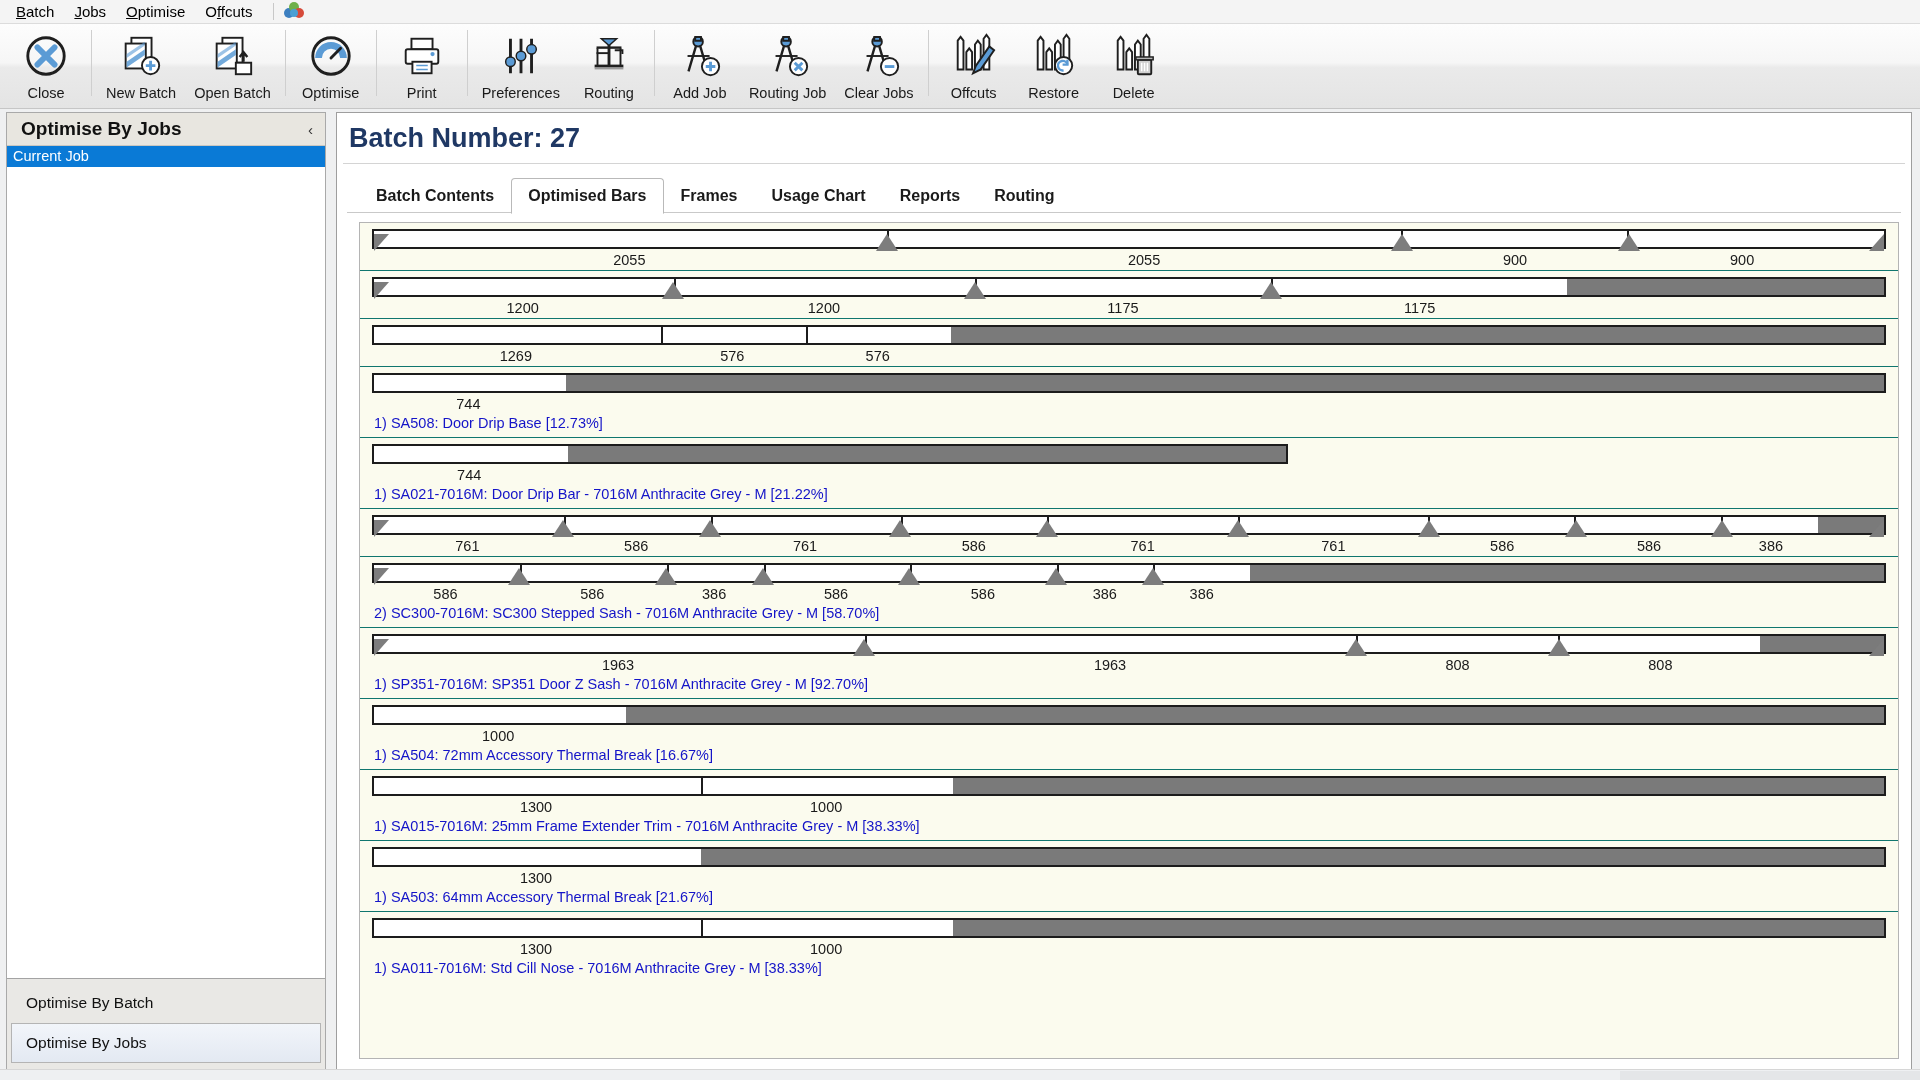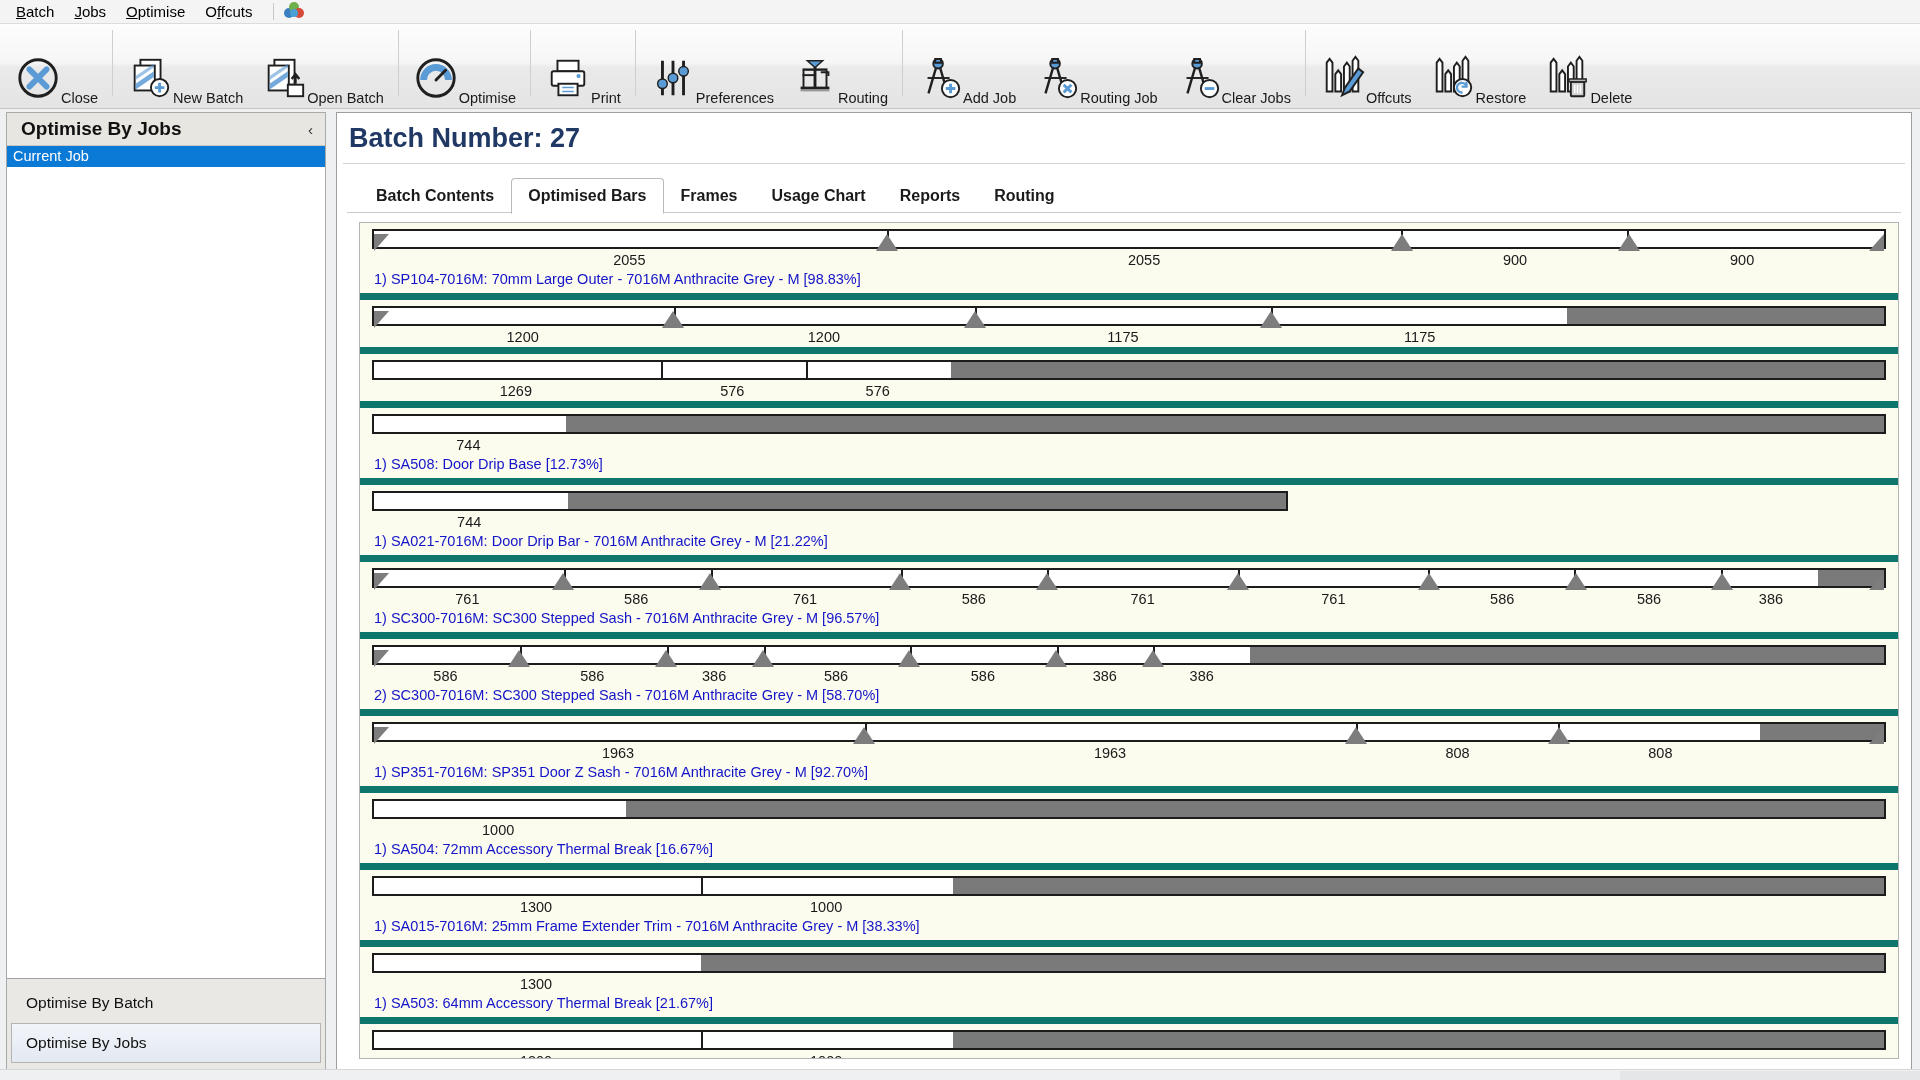--- a/index.html
+++ b/index.html
@@ -32,21 +32,21 @@
 
   
   .toolbar{
     height:85px;
     background:linear-gradient(180deg,#fdfdfd 0%,#f6f6f6 46%,#eaeaea 52%,#e4e4e4 100%);
     border-bottom:1px solid #c6c6c6;
     display:flex;align-items:flex-start;padding-left:6px;box-sizing:border-box;
   }
   .tbbtn{
     width:auto;min-width:62px;padding:0 9px;height:82px;
-    display:flex;flex-direction:row;align-items:flex-end;justify-content:flex-start;
+    display:flex;flex-direction:column;align-items:center;justify-content:flex-start;
     cursor:default;
   }
   .tbbtn .ico{height:56px;display:flex;align-items:center;justify-content:center;padding-top:4px;}
   .tbbtn .lbl{font-size:14.5px;color:#1a1a1a;margin-top:1px;white-space:nowrap;}
   .tbsep{width:1px;height:66px;background:#cfcfcf;margin:6px 5px 0 5px;}
 
   
   .body-row{position:absolute;top:110px;left:0;right:0;bottom:10px;display:flex;}
 
   
@@ -107,21 +107,21 @@
     background:#ffffff;border:1px solid #b9b9b9;border-bottom:1px solid #ffffff;
     border-radius:4px 4px 0 0;margin-bottom:-1px;
   }
   .tab-underline{height:1px;background:#c9c9c9;margin:0 10px 0 10px;position:relative;top:-1px;z-index:1;}
 
   .bars-panel{
     flex:1;margin:8px 12px 10px 22px;
     border:1px solid #b4b4b4;background:#fbfbee;
     overflow:hidden;position:relative;
   }
-  .bar-row{position:relative;border-bottom:7px solid #0f766e;}
+  .bar-row{position:relative;border-bottom:1px solid #0f766e;}
   .bar-row:last-child{border-bottom:none;}
   .bar-wrap{position:relative;height:22px;margin:6px 12px 0 12px;}
   .stock{
     position:absolute;left:0;top:0;height:20px;
     border:2px solid #1c1c1c;box-sizing:border-box;background:#ffffff;
   }
   .waste{
     position:absolute;top:0;height:100%;background:#7a7a7a;
     box-sizing:border-box;
   }
@@ -387,21 +387,20 @@
               <div class="tri tri-up" style="left: calc(68% - 11px);"></div>
               <div class="tri tri-up" style="left: calc(83% - 11px);"></div>
               <div class="tri tri-right" style="right: 2px;"></div>
             </div>
             <div class="labels">
               <div class="plabel" style="left: 17%;">2055</div>
               <div class="plabel" style="left: 51%;">2055</div>
               <div class="plabel" style="left: 75.5%;">900</div>
               <div class="plabel" style="left: 90.5%;">900</div>
             </div>
-            <div class="desc">1) SP104-7016M: 70mm Large Outer - 7016M Anthracite Grey - M [98.83%]</div>
           </div>
           <div class="bar-row">
             <div class="bar-wrap">
               <div class="stock" style="width: 100%;">
                 <div class="vcut" style="left: 19.9%;"></div>
                 <div class="vcut" style="left: 39.8%;"></div>
                 <div class="vcut" style="left: 59.4%;"></div>
                 <div class="vcut" style="left: 79%;"></div>
                 <div class="waste" style="left: 79%; right: 0px;"></div>
               </div>
@@ -485,21 +484,20 @@
               <div class="plabel" style="left: 6.3%;">761</div>
               <div class="plabel" style="left: 17.45%;">586</div>
               <div class="plabel" style="left: 28.6%;">761</div>
               <div class="plabel" style="left: 39.75%;">586</div>
               <div class="plabel" style="left: 50.9%;">761</div>
               <div class="plabel" style="left: 63.5%;">761</div>
               <div class="plabel" style="left: 74.65%;">586</div>
               <div class="plabel" style="left: 84.35%;">586</div>
               <div class="plabel" style="left: 92.4%;">386</div>
             </div>
-            <div class="desc">1) SC300-7016M: SC300 Stepped Sash - 7016M Anthracite Grey - M [96.57%]</div>
           </div>
           <div class="bar-row">
             <div class="bar-wrap">
               <div class="stock" style="width: 100%;">
                 <div class="vcut" style="left: 9.7%;"></div>
                 <div class="vcut" style="left: 19.4%;"></div>
                 <div class="vcut" style="left: 25.8%;"></div>
                 <div class="vcut" style="left: 35.5%;"></div>
                 <div class="vcut" style="left: 45.2%;"></div>
                 <div class="vcut" style="left: 51.6%;"></div>

